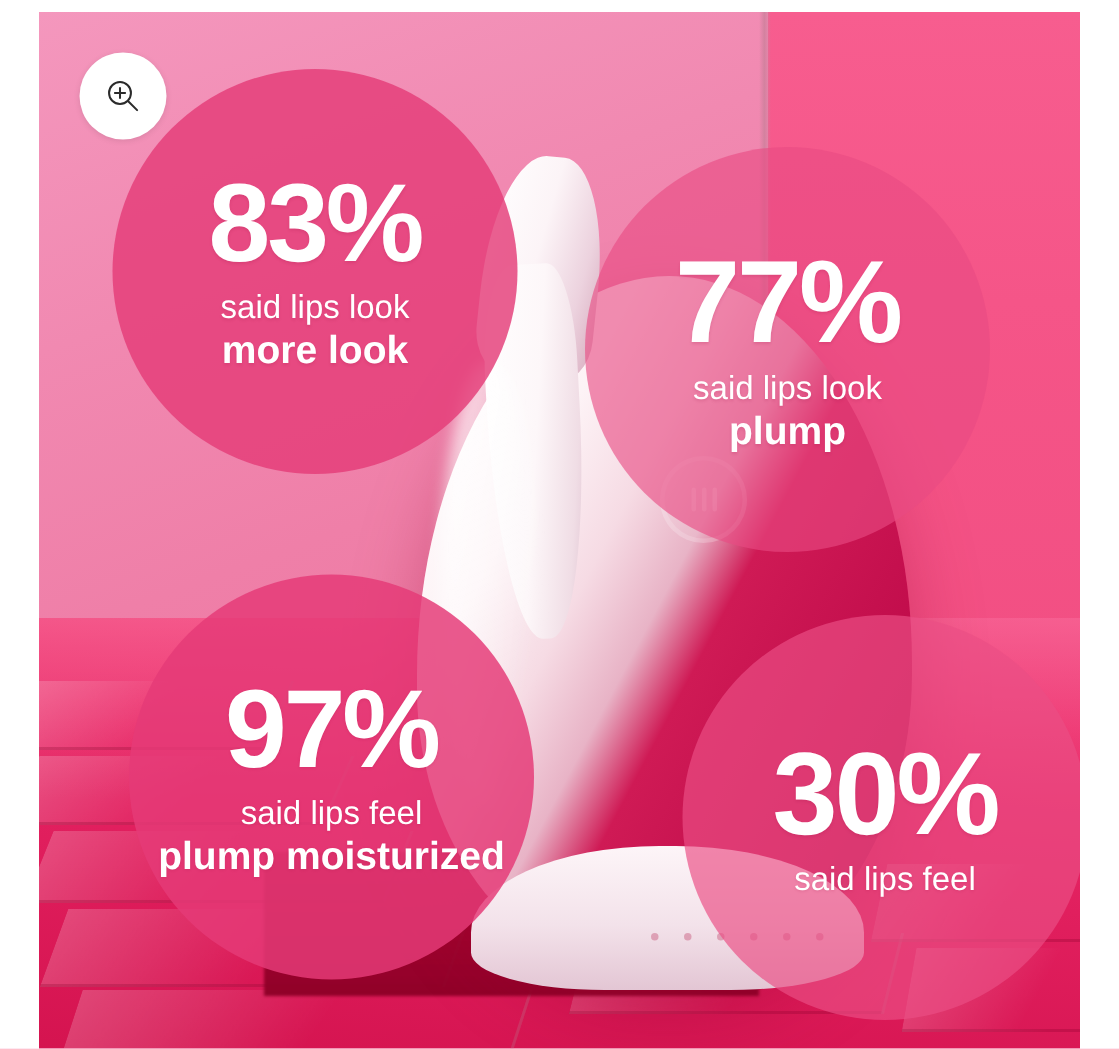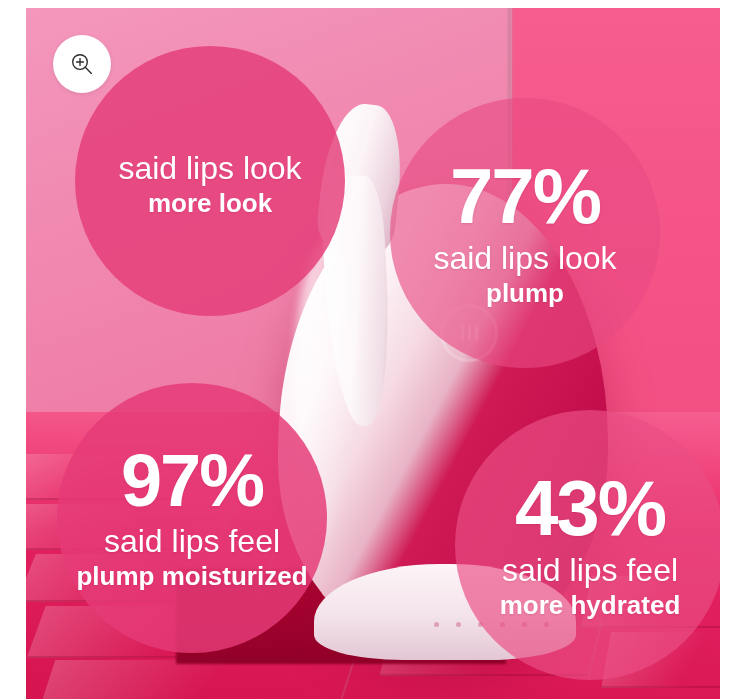--- a/index.html
+++ b/index.html
@@ -178,21 +178,21 @@
     color: #ffffff;
     text-shadow: 0 1px 2px rgba(160,20,70,.18);
   }
   .stat .pct {
     font-size: 74px;
     font-weight: 700;
     line-height: .98;
     letter-spacing: -2px;
   }
   .stat .l1 {
-    font-size: 32px;
+    font-size: 22px;
     font-weight: 400;
     line-height: 1.18;
     margin-top: 6px;
     white-space: nowrap;
   }
   .stat .l2 {
     font-size: 26px;
     font-weight: 700;
     line-height: 1.18;
     white-space: nowrap;
@@ -202,21 +202,21 @@
     left: 49px; top: 38px;
     width: 270px; height: 270px;
     background: rgba(228,60,120,.82);
   }
   .stat-2 {
     left: 364px; top: 90px;
     width: 270px; height: 270px;
     background: rgba(233,75,131,.62);
   }
   .stat-3 {
-    left: 31px; top: 375px;
+    left: 60px; top: 375px;
     width: 270px; height: 270px;
     background: rgba(229,58,119,.84);
     align-items: center;
   }
   .stat-4 {
     left: 429px; top: 402px;
     width: 270px; height: 270px;
     background: rgba(234,78,133,.68);
   }
   .stat-2 .pct, .stat-4 .pct { font-size: 78px; }
@@ -284,40 +284,40 @@
     <div class="base-dots">
       <span></span>
         <span></span>
         <span></span>
         <span></span>
         <span></span>
         <span></span>
     </div>
 
     <div class="stat stat-1">
+      <div class="pct">83%</div>
       <div class="l1">said lips look</div>
       <div class="l2">more look</div>
     </div>
 
     <div class="stat stat-2">
       <div class="pct">77%</div>
       <div class="l1">said lips look</div>
       <div class="l2">plump</div>
     </div>
 
     <div class="stat stat-3">
       <div class="pct">97%</div>
       <div class="l1">said lips feel</div>
       <div class="l2">plump moisturized</div>
     </div>
 
     <div class="stat stat-4">
-      <div class="pct">43%</div>
+      <div class="pct">30%</div>
       <div class="l1">said lips feel</div>
-      <div class="l2">more hydrated</div>
     </div>
 
   </div>
 
   <div class="frame-top"></div>
   <div class="frame-left"></div>
   <div class="frame-right"></div>
 
   <button class="zoom-btn" aria-label="Zoom in">
     <span>

